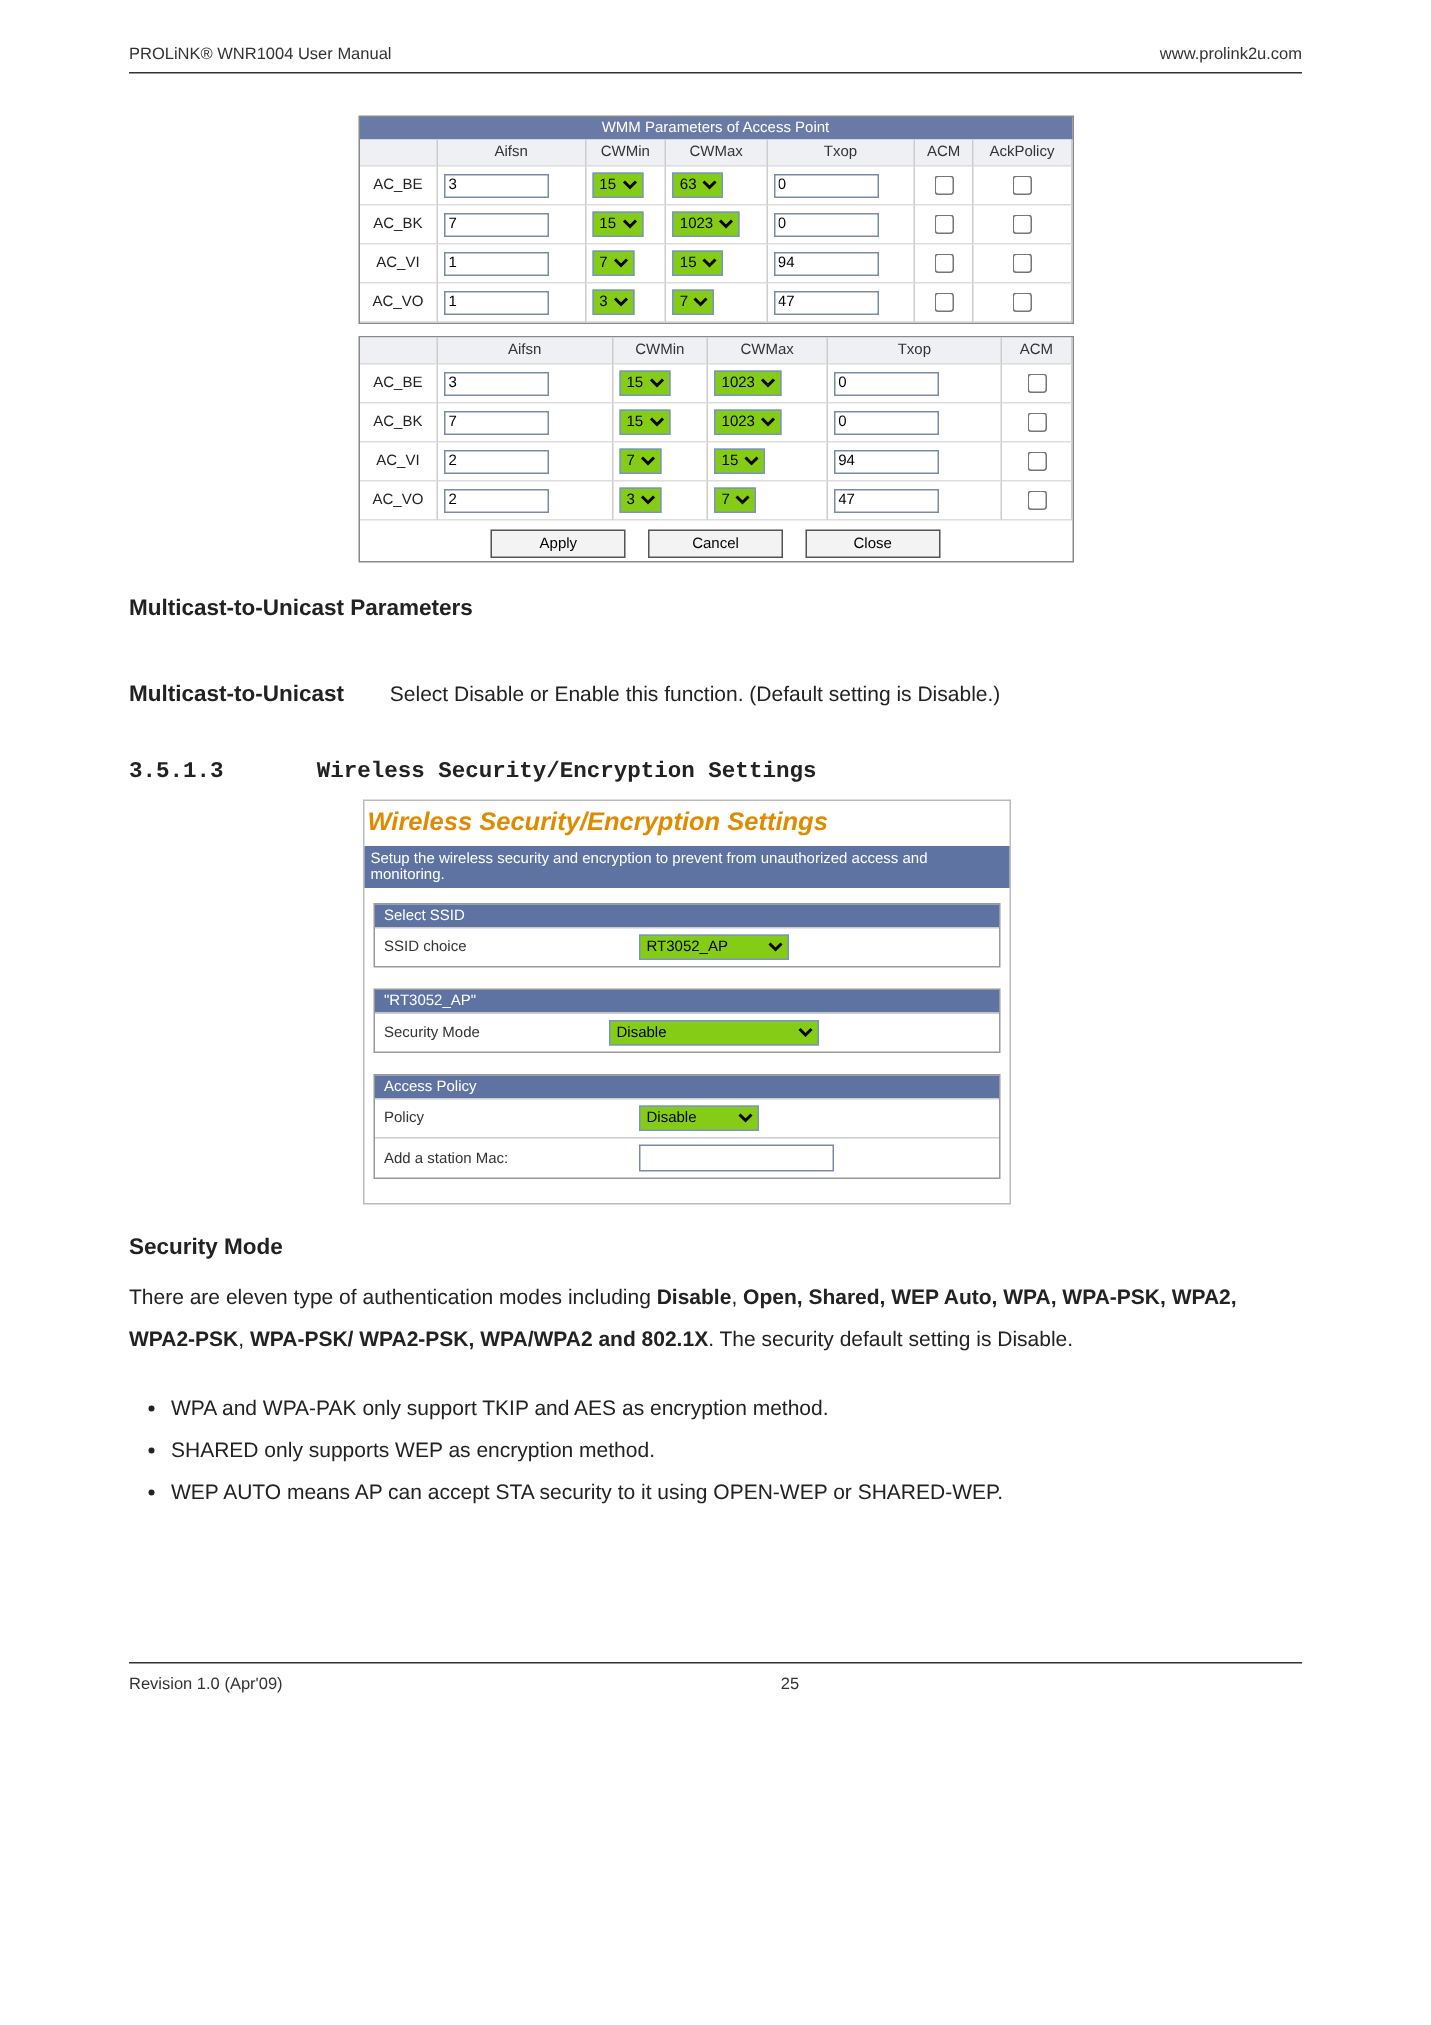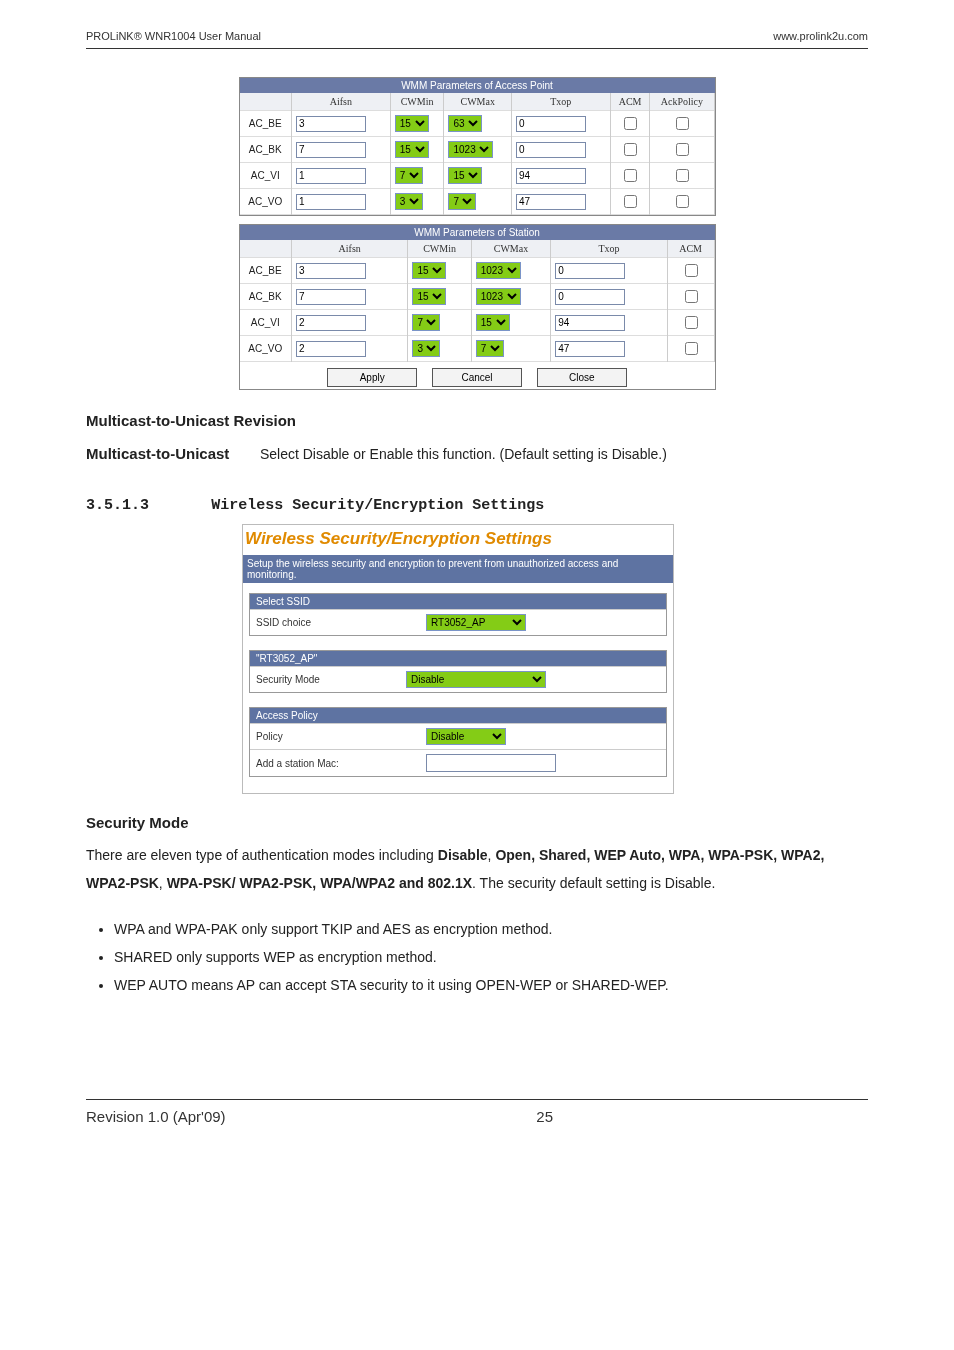--- a/index.html
+++ b/index.html
@@ -19,21 +19,21 @@
     justify-content: space-between;
     font-size: 11px;
     color: #333;
     padding-bottom: 6px;
     border-bottom: 1px solid #333;
     margin-bottom: 28px;
   }
   .footer-bar {
     display: flex;
     justify-content: space-between;
-    font-size: 15px;
+    font-size: 11px;
     color: #333;
     border-top: 1px solid #333;
     padding-top: 8px;
     margin-top: 100px;
   }
   .footer-bar .pg { margin: 0 auto; }
 
   
   .wmm-wrap {
     width: 477px;
@@ -50,34 +50,34 @@
     padding: 2px 0;
   }
   .wmm-table { width: 100%; border-collapse: collapse; }
   .wmm-table th, .wmm-table td {
     border-right: 1px solid #ccc;
     padding: 3px 4px;
     font-size: 10px;
     font-weight: normal;
     vertical-align: middle;
   }
-  .wmm-table th { background: #eef0f4; color:#333; font-weight: normal; font-family: Liberation Serif, serif; }
+  .wmm-table th { background: #eef0f4; color:#333; font-weight: normal; }
   .wmm-table tr { border-bottom: 1px solid #ddd; }
   .rowlabel { font-weight: bold; font-size: 10px; text-align: center; width:52px;}
   .ti { width: 42px; font-size:10px; height:16px; border:1px solid #7a8aaa; background:#fff; padding:0 2px;}
   .ti-w { width: 70px; }
   .sel { font-size:10px; height:17px; border:1px solid #7a94c8; background:#84cc16;}
   .cb { width:13px; height:13px; }
   .btnrow { text-align:center; padding:6px 0 2px 0;}
   .uibtn { font-size:10px; width:90px; height:19px; border:1px solid #555; background:#f3f3f3; margin:0 6px;}
 
   
   .subhead { font-weight: bold; font-size: 15px; margin: 6px 0 10px 0;}
   .para { font-size: 14px; line-height: 2.0; margin: 6px 0 18px 0;}
-  .defterm { font-weight: bold; font-size: 15px; display:inline-block; width:170px;}
+  .defterm { font-weight: bold; font-size: 15px; display:inline-block; width:170px;margin-top:24px;}
   .sectnum { font-weight: bold; font-size: 15px; display:inline-block; width:118px;}
 
   
   .wsec-wrap { width: 432px; margin: 10px 0 20px 156px; border:1px solid #bbb; background:#fff;}
   .wsec-head { color:#e08a00; font-style: italic; font-weight: bold; font-size: 17px; padding:4px 0 6px 2px;}
   .wsec-bar { background:#5e73a2; color:#fff; font-size:10px; padding:3px 4px;}
   .wsec-inner { padding:10px 6px 8px 6px;}
   .wsec-block { border:1px solid #999; background:#fff; margin-bottom:14px; font-size:10px;}
   .wsec-block-h { background:#5e73a2; color:#fff; font-size:10px; padding:2px 6px;}
   .wsec-row { display:flex; align-items:center; border-top:1px solid #ccc; padding:4px 6px; min-height:26px;}
@@ -147,21 +147,20 @@
         <td><select class="sel"><option>7</option></select></td>
         <td><input class="ti ti-w" value="47" style=""></td>
         <td style="text-align:center;"><input type="checkbox" class="cb" style=""></td>
         <td style="text-align:center;"><input type="checkbox" class="cb" style=""></td>
       </tr>
     </tbody>
       </table>
   </div>
 
   <div class="wmm-wrap" style="margin-top:-14px;">
-    <div class="wmm-title">WMM Parameters of Station</div>
     <table class="wmm-table">
       <tbody>
           <tr>
         <th></th>
         <th>Aifsn</th>
         <th>CWMin</th>
         <th>CWMax</th>
         <th>Txop</th>
         <th>ACM</th>
       </tr>
@@ -199,21 +198,21 @@
       </tr>
     </tbody>
       </table>
     <div class="btnrow">
       <button class="uibtn">Apply</button>
       <button class="uibtn">Cancel</button>
       <button class="uibtn">Close</button>
     </div>
   </div>
 
-  <div class="subhead">Multicast-to-Unicast Revision</div>
+  <div class="subhead">Multicast-to-Unicast Parameters</div>
   <div class="para" style="margin-top:0;">
     <span class="defterm">Multicast-to-Unicast</span>
     <span>Select Disable or Enable this function. (Default setting is Disable.)</span>
   </div>
 
   <div style="margin-top:28px;font-family:Liberation Mono, monospace;">
     <span class="sectnum">3.5.1.3</span>
     <span class="subhead" style="display:inline;">Wireless Security/Encryption Settings</span>
   </div>
 

